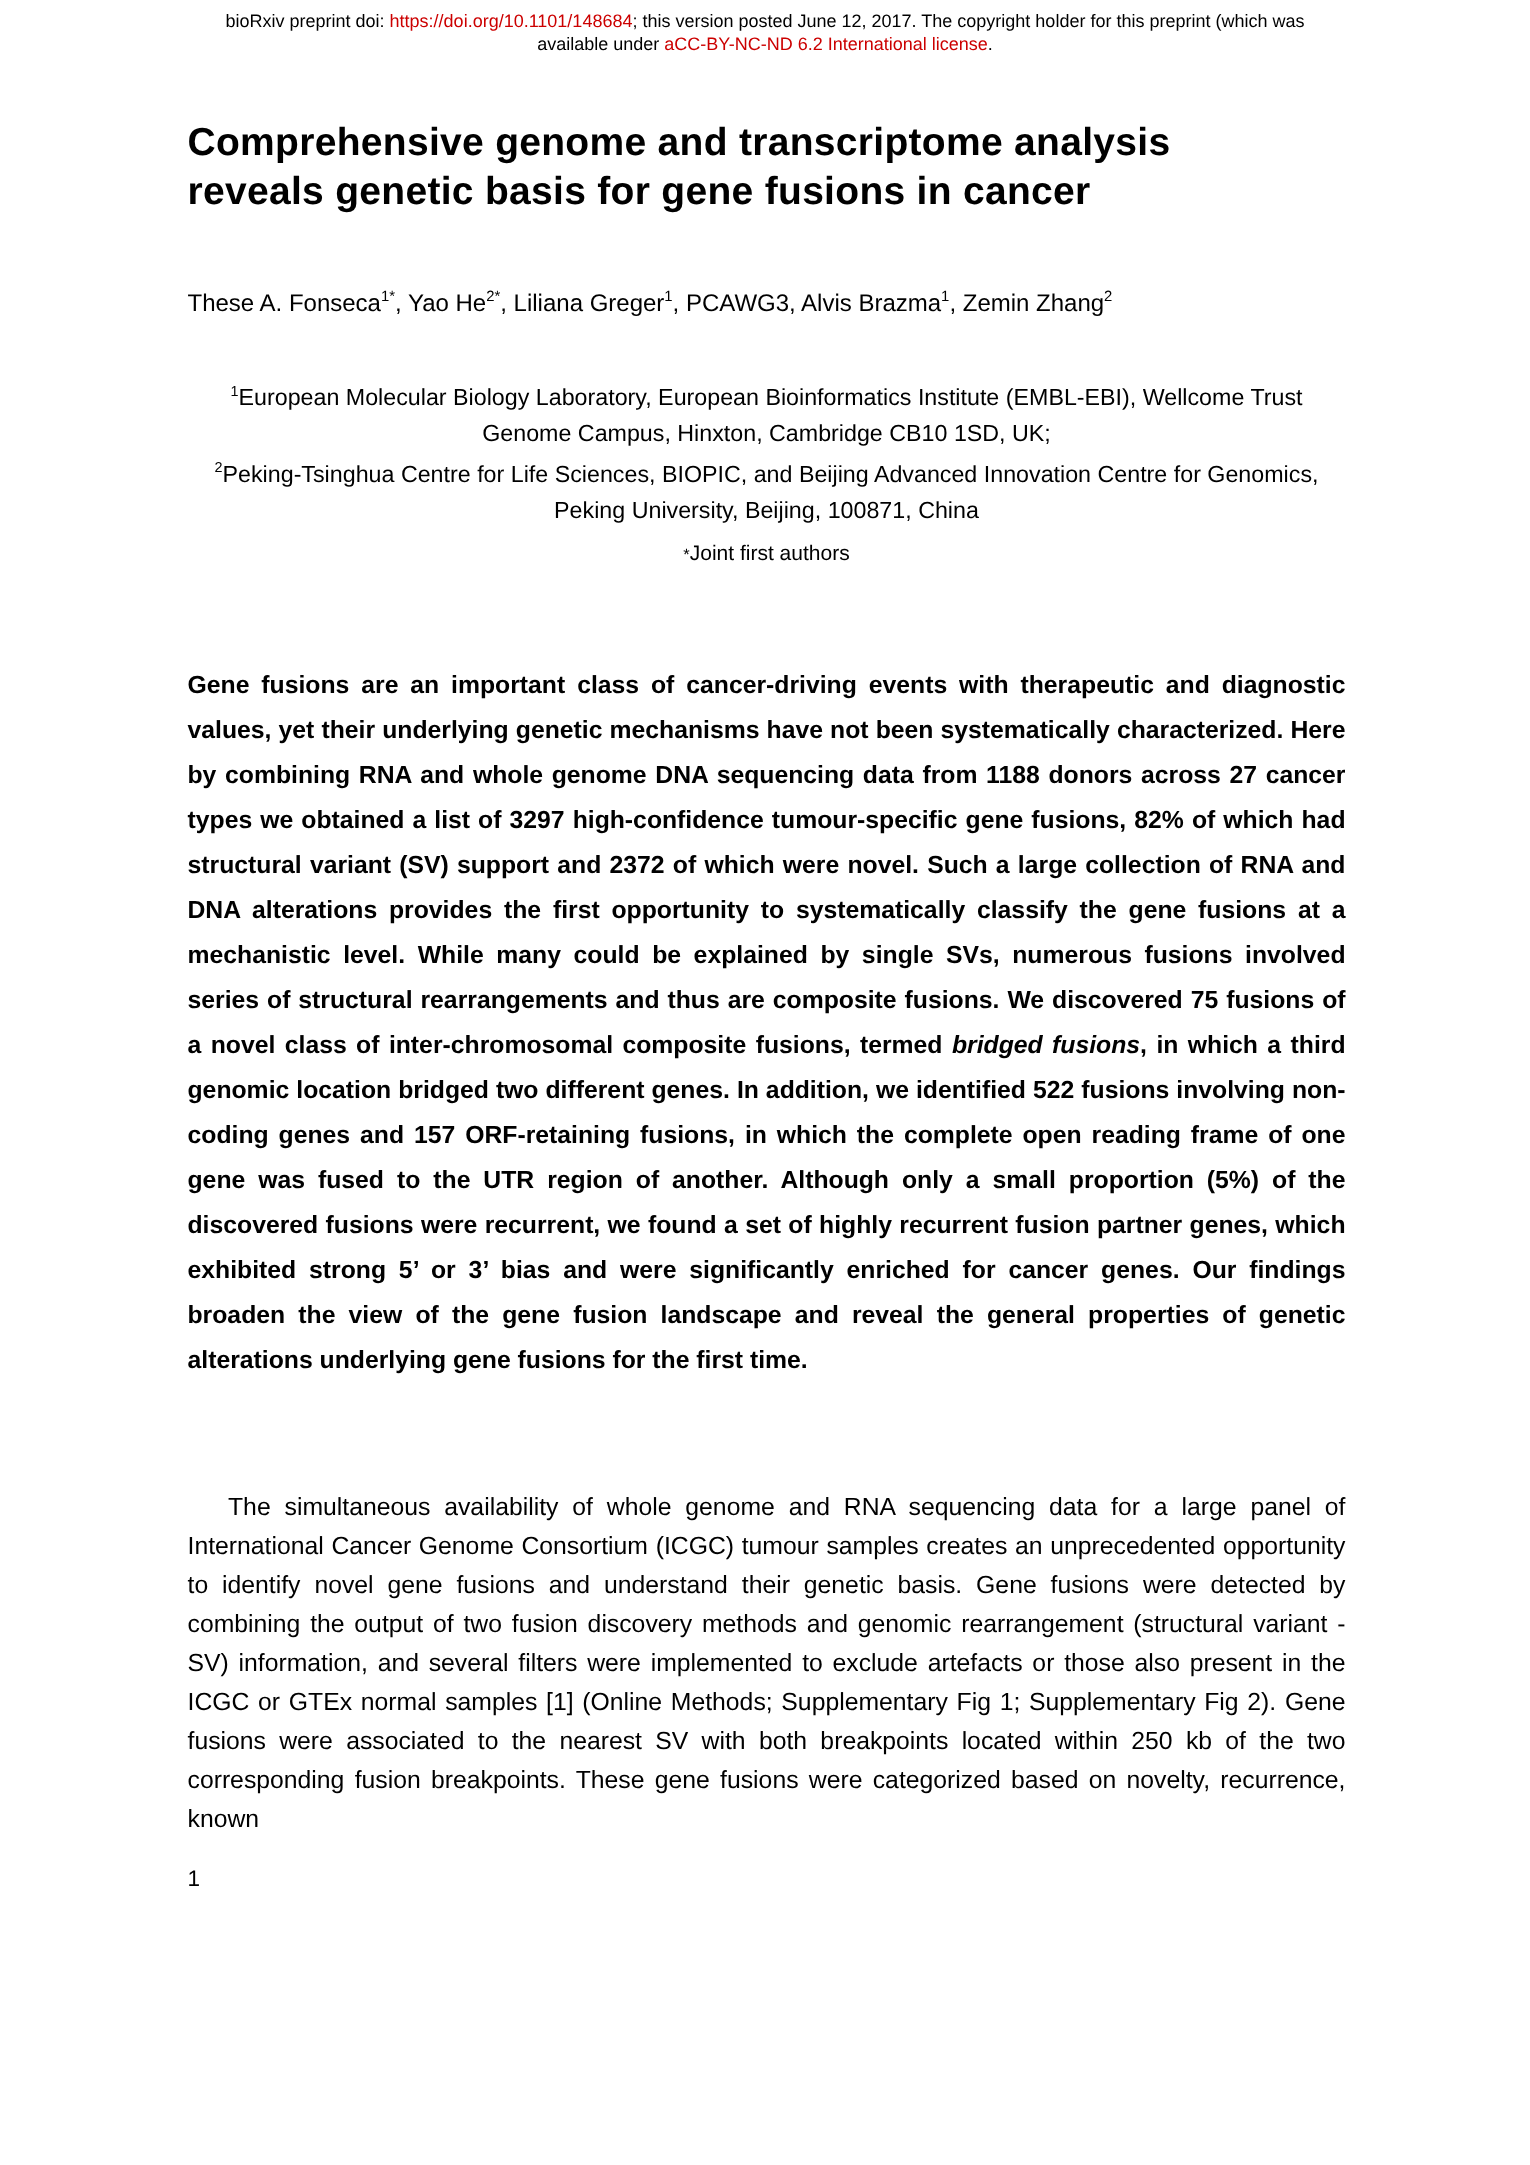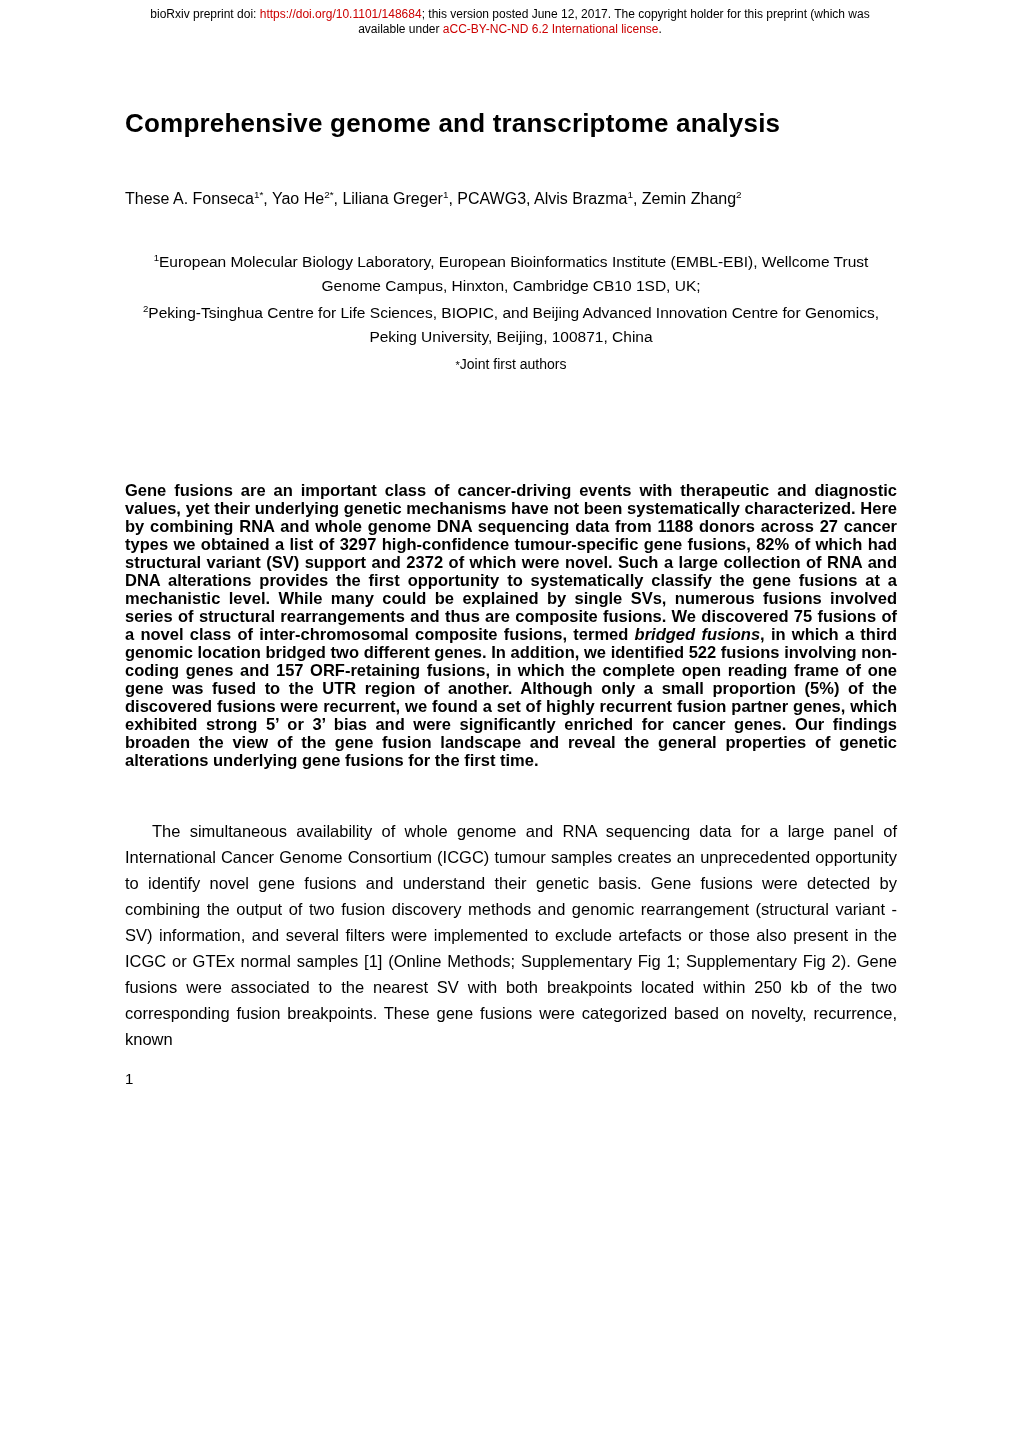--- a/index.html
+++ b/index.html
@@ -28,21 +28,21 @@
     text-align: right;
   }
 
   
   .content {
     width: 772px;
     margin-left: 125px;
   }
 
   .title {
-    margin-top: 71px;
+    margin-top: 42px;
     font-size: 26px;
     line-height: 33px;
     font-weight: bold;
     letter-spacing: 0.2px;
   }
   .title-line { display: block; }
 
   .authors {
     margin-top: 48px;
     font-size: 16px;
@@ -61,30 +61,30 @@
     text-align: center;
   }
   .affil + .affil { margin-top: 3px; }
   .joint {
     margin-top: 3px;
     font-size: 14px;
   }
   .joint-star { font-size: 11px; vertical-align: baseline; }
 
   .abstract {
-    margin-top: 104px;
+    margin-top: 60px;
     font-size: 16.5px;
-    line-height: 18px;
+    line-height: 30px;
     font-weight: bold;
     text-align: justify;
   }
   .abstract em { font-style: italic; font-weight: bold; }
 
   .body-para {
-    margin-top: 49px;
+    margin-top: 70px;
     font-size: 16.5px;
     line-height: 26px;
     text-align: justify;
     text-indent: 27px;
   }
 
   .page-number {
     margin-top: 18px;
     margin-left: 125px;
     font-size: 15px;
@@ -97,20 +97,21 @@
 
   <header class="notice">
     <div class="notice-line"><span>bioRxiv preprint doi: </span><a href="#">https://doi.org/10.1101/148684</a><span>; this version posted June 12, 2017. The copyright holder for this preprint (which was</span></div>
     <div class="notice-line"><span>available under </span><a href="#">aCC-BY-NC-ND 6.2 International license</a><span>.</span></div>
   </header>
 
   <main class="content">
 
     <h1 class="title">
       <span class="title-line">Comprehensive genome and transcriptome analysis</span>
+      <span class="title-line">reveals genetic basis for gene fusions in cancer</span>
     </h1>
 
     <p class="authors"><span>These A. Fonseca</span><sup>1*</sup><span>, Yao He</span><sup>2*</sup><span>, Liliana Greger</span><sup>1</sup><span>, PCAWG3, Alvis Brazma</span><sup>1</sup><span>, Zemin Zhang</span><sup>2</sup></p>
 
     <div class="affiliations">
       <p class="affil"><sup>1</sup><span>European Molecular Biology Laboratory, European Bioinformatics Institute (EMBL-EBI), Wellcome Trust Genome Campus, Hinxton, Cambridge CB10 1SD, UK;</span></p>
       <p class="affil"><sup>2</sup><span>Peking-Tsinghua Centre for Life Sciences, BIOPIC, and Beijing Advanced Innovation Centre for Genomics, Peking University, Beijing, 100871, China</span></p>
       <p class="joint"><span class="joint-star">*</span><span>Joint first authors</span></p>
     </div>
 

